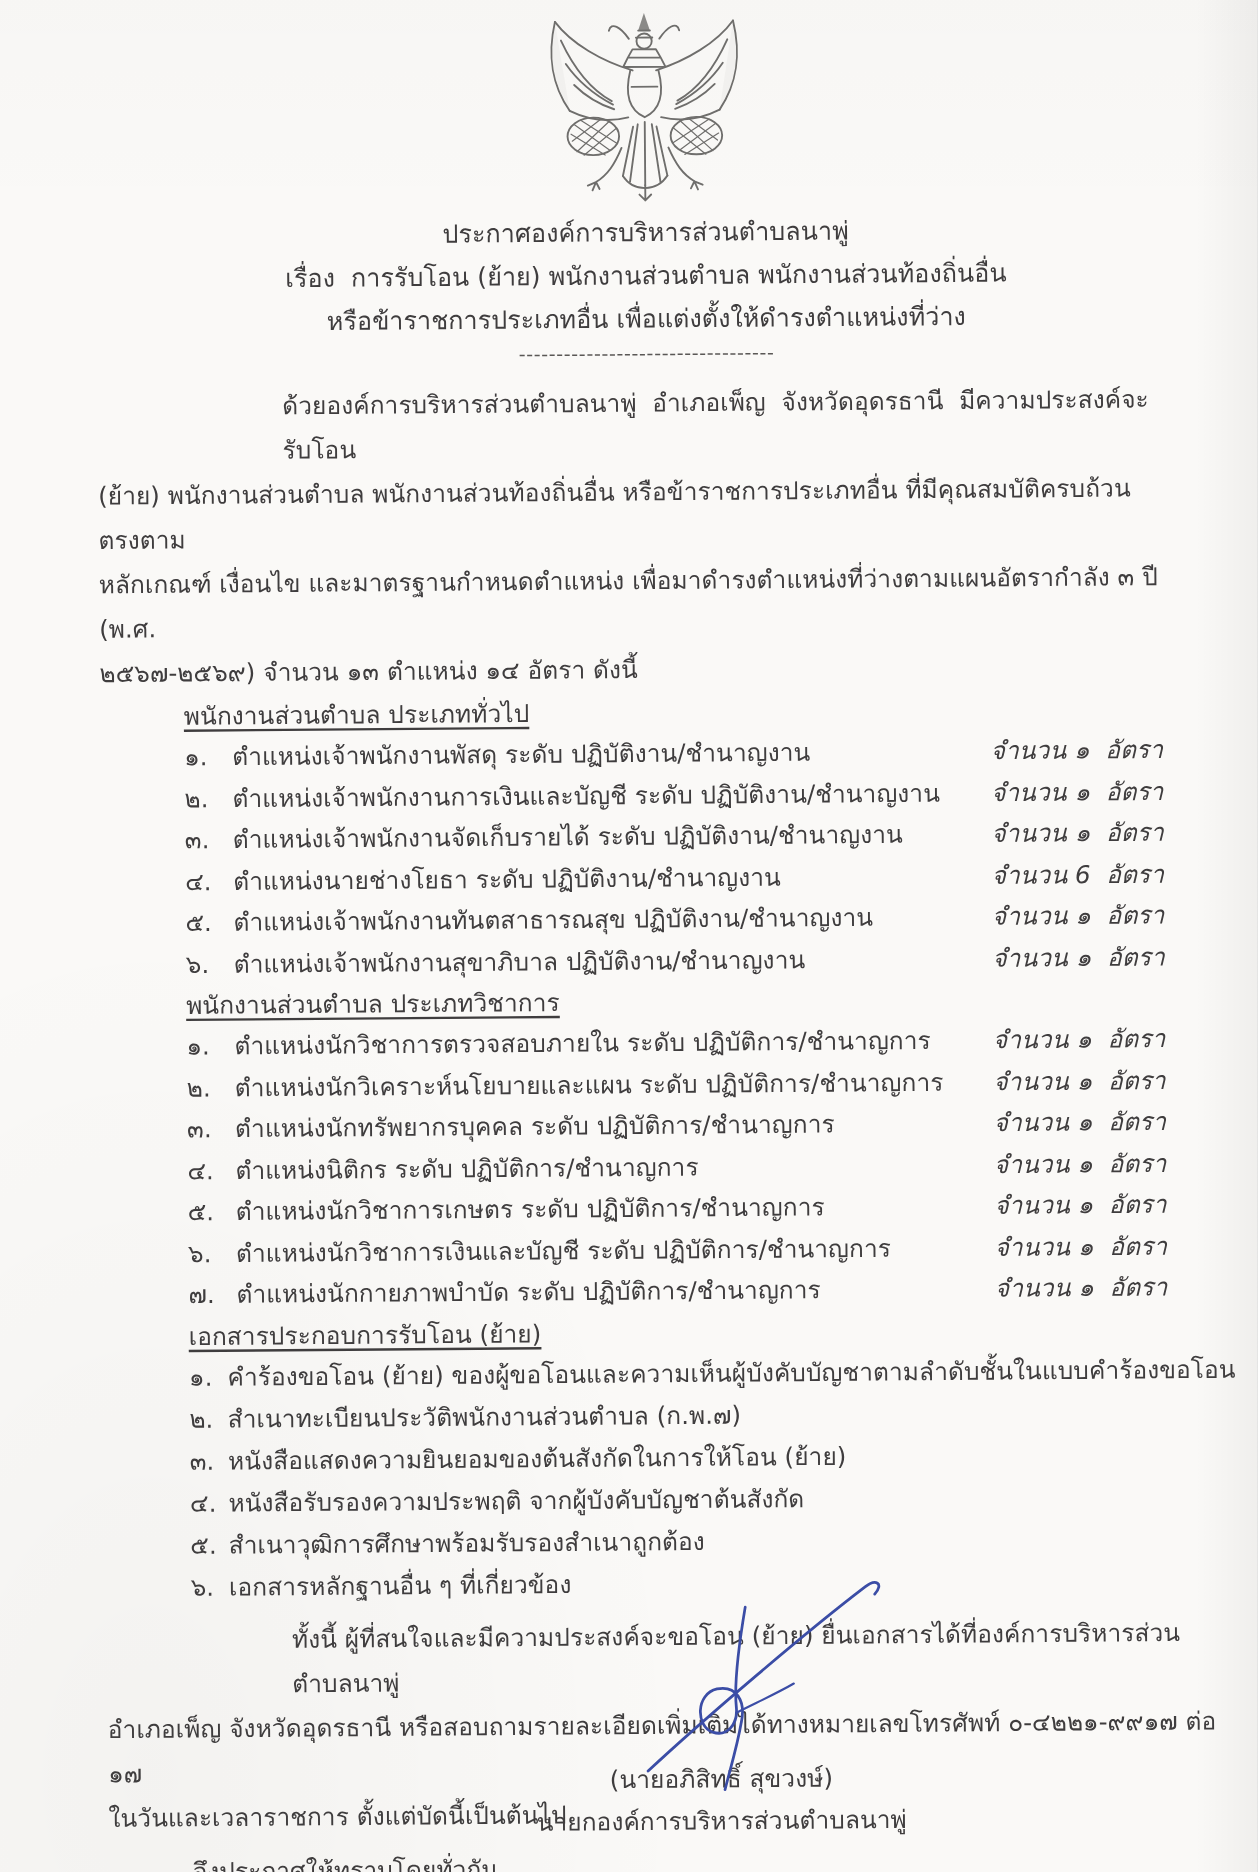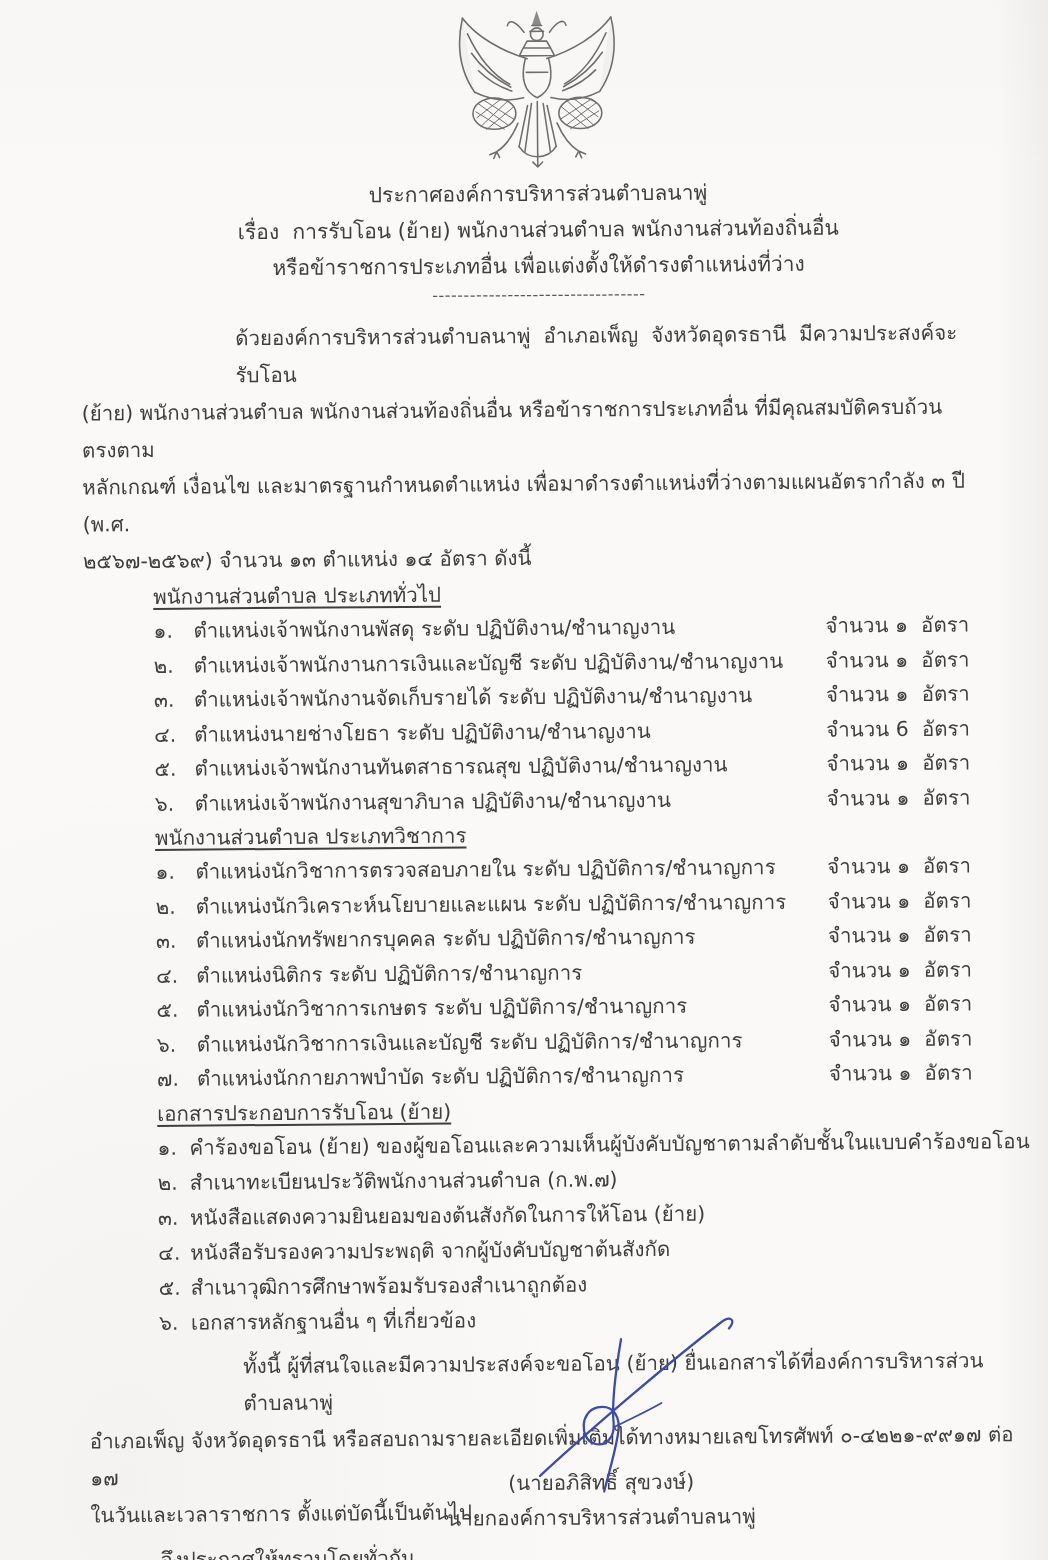--- a/index.html
+++ b/index.html
@@ -22,21 +22,21 @@
   .para .line{white-space:pre-wrap;}
   .para .indent{padding-left:154px;}
   .sec-heading{
     margin-left:154px;font-size:20.5px;line-height:34px;
     text-decoration:underline;text-underline-offset:4px;text-decoration-thickness:1.5px;
   }
   .list{margin:0 64px 0 154px;}
   .prow{display:flex;align-items:baseline;font-size:20.5px;line-height:34.5px;}
   .no{width:40px;flex:none;}
   .ptext{flex:1;}
-  .pcount{width:158px;flex:none;white-space:pre-wrap;}
+  .pcount{width:158px;flex:none;white-space:pre-wrap;font-style:italic;}
   .drow{display:flex;align-items:baseline;font-size:20.5px;line-height:35px;margin-left:154px;margin-right:20px;}
   .dno{width:32px;flex:none;}
   .closing{margin:8px 40px 0 84px;font-size:20.5px;line-height:37px;}
   .closing .line{white-space:pre-wrap;}
   .closing .indent{padding-left:154px;}
   .announce{margin:8px 0 0 154px;font-size:20.5px;line-height:36px;}
   .sig-block{position:absolute;left:395px;top:1466px;width:400px;text-align:center;font-size:20.5px;line-height:35px;}
   .signature-svg{position:absolute;left:520px;top:1308px;pointer-events:none;}
 </style>
 </head>

